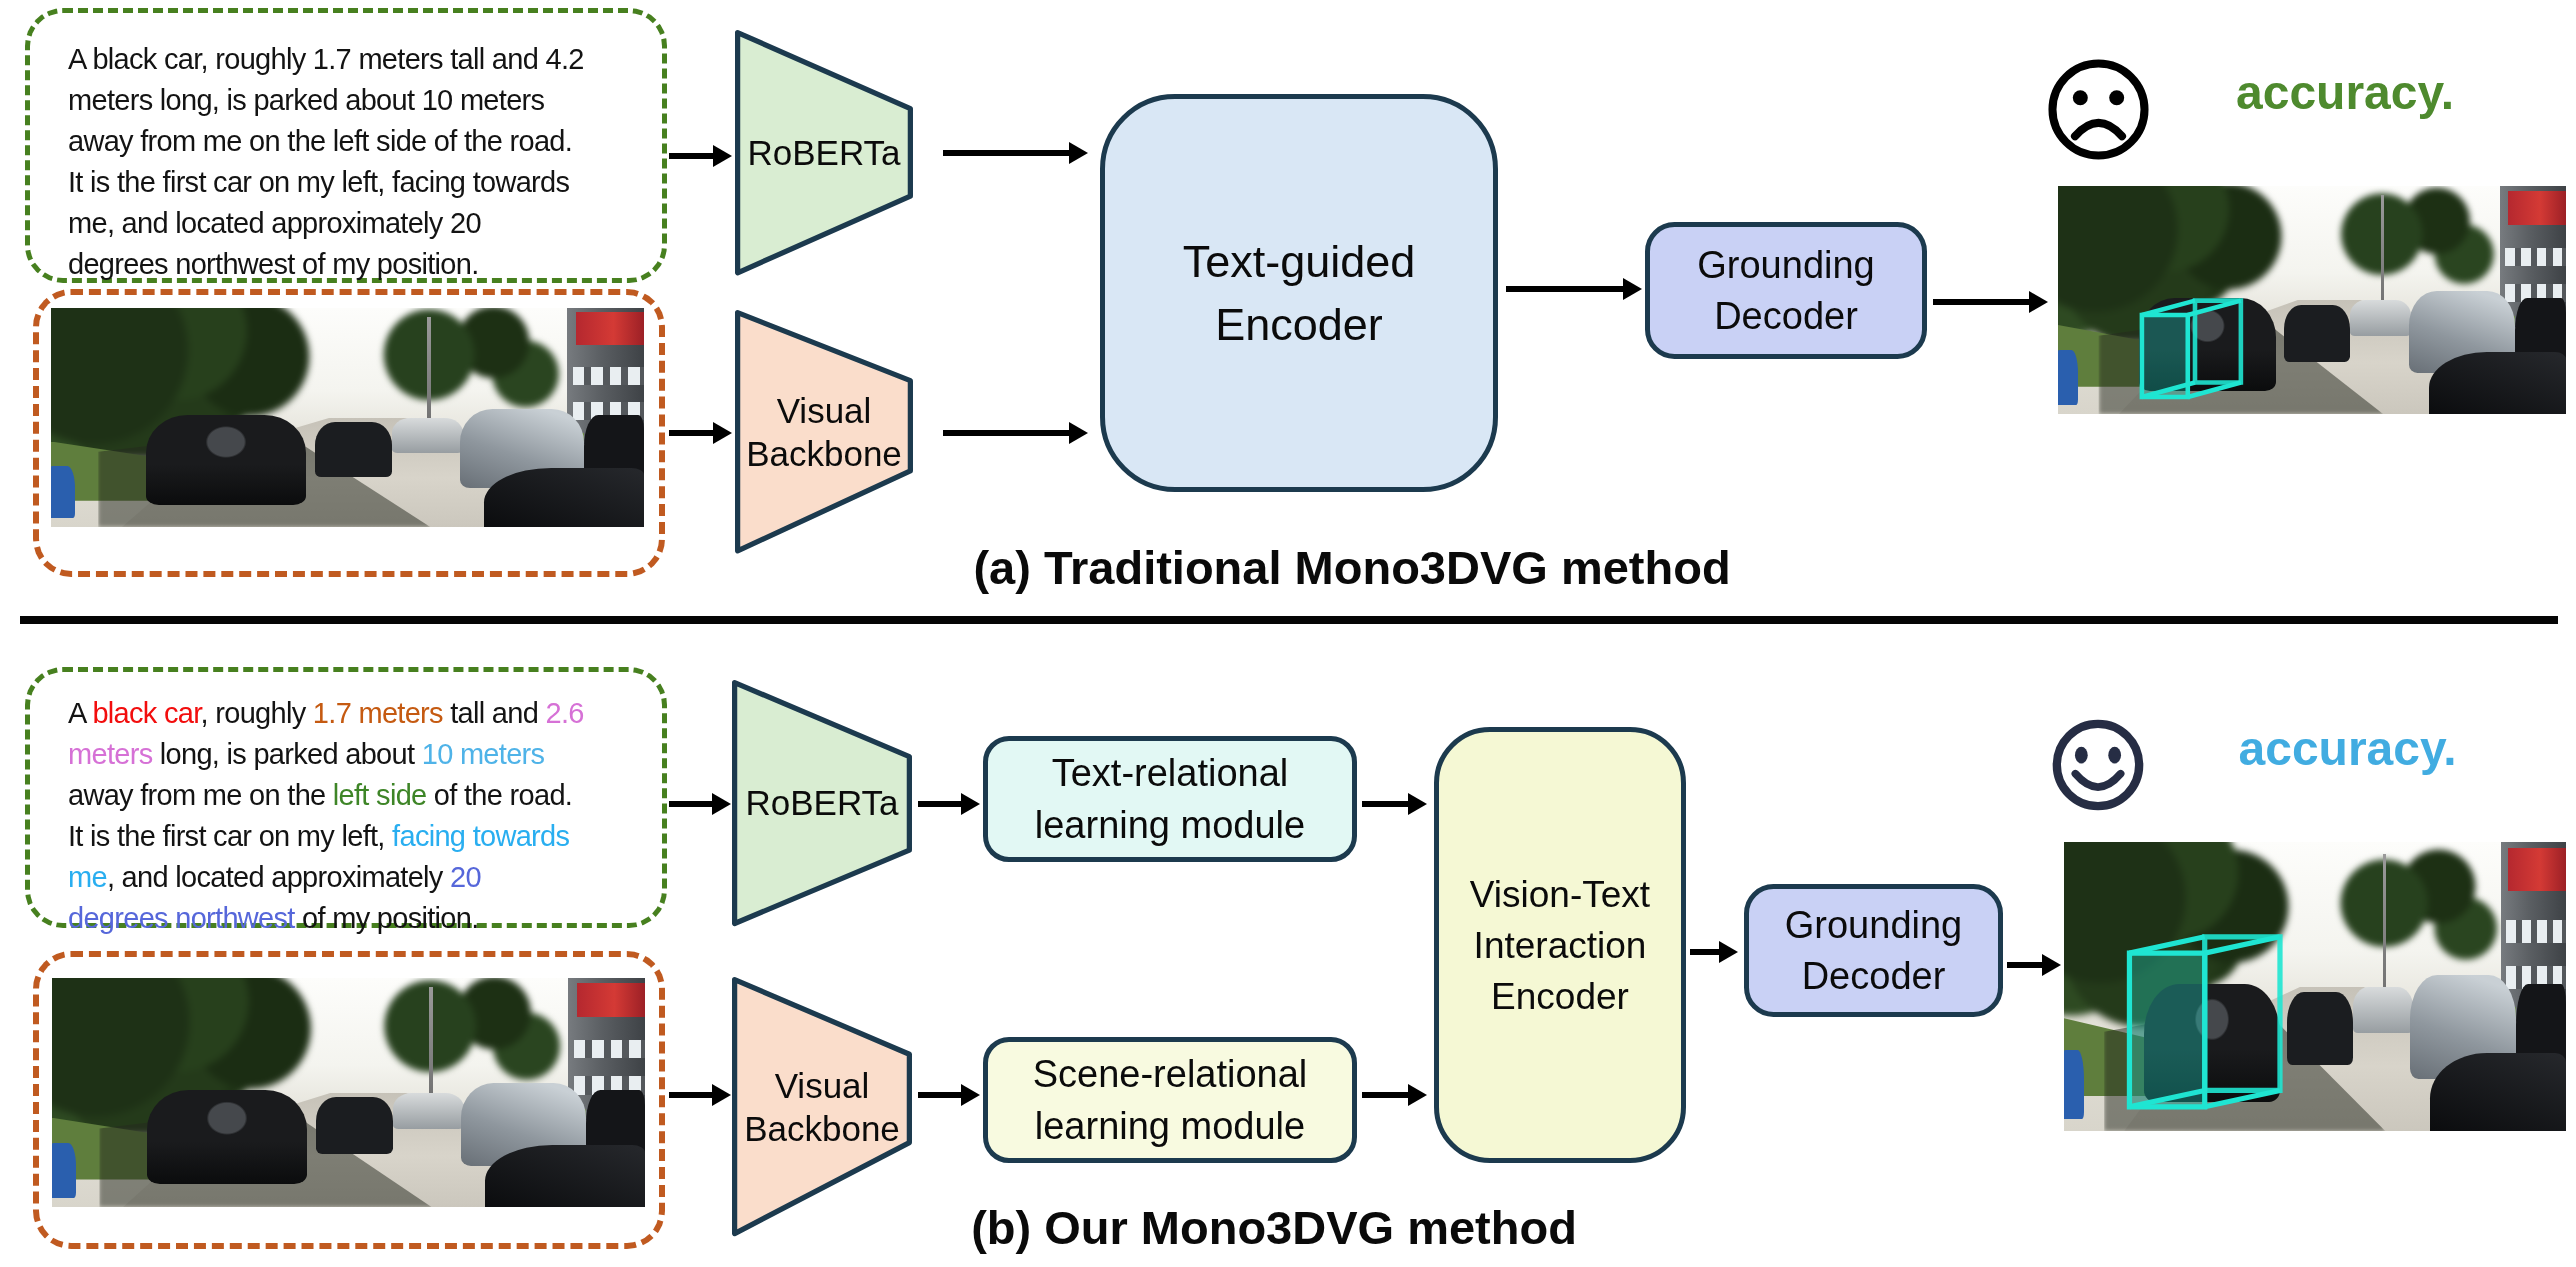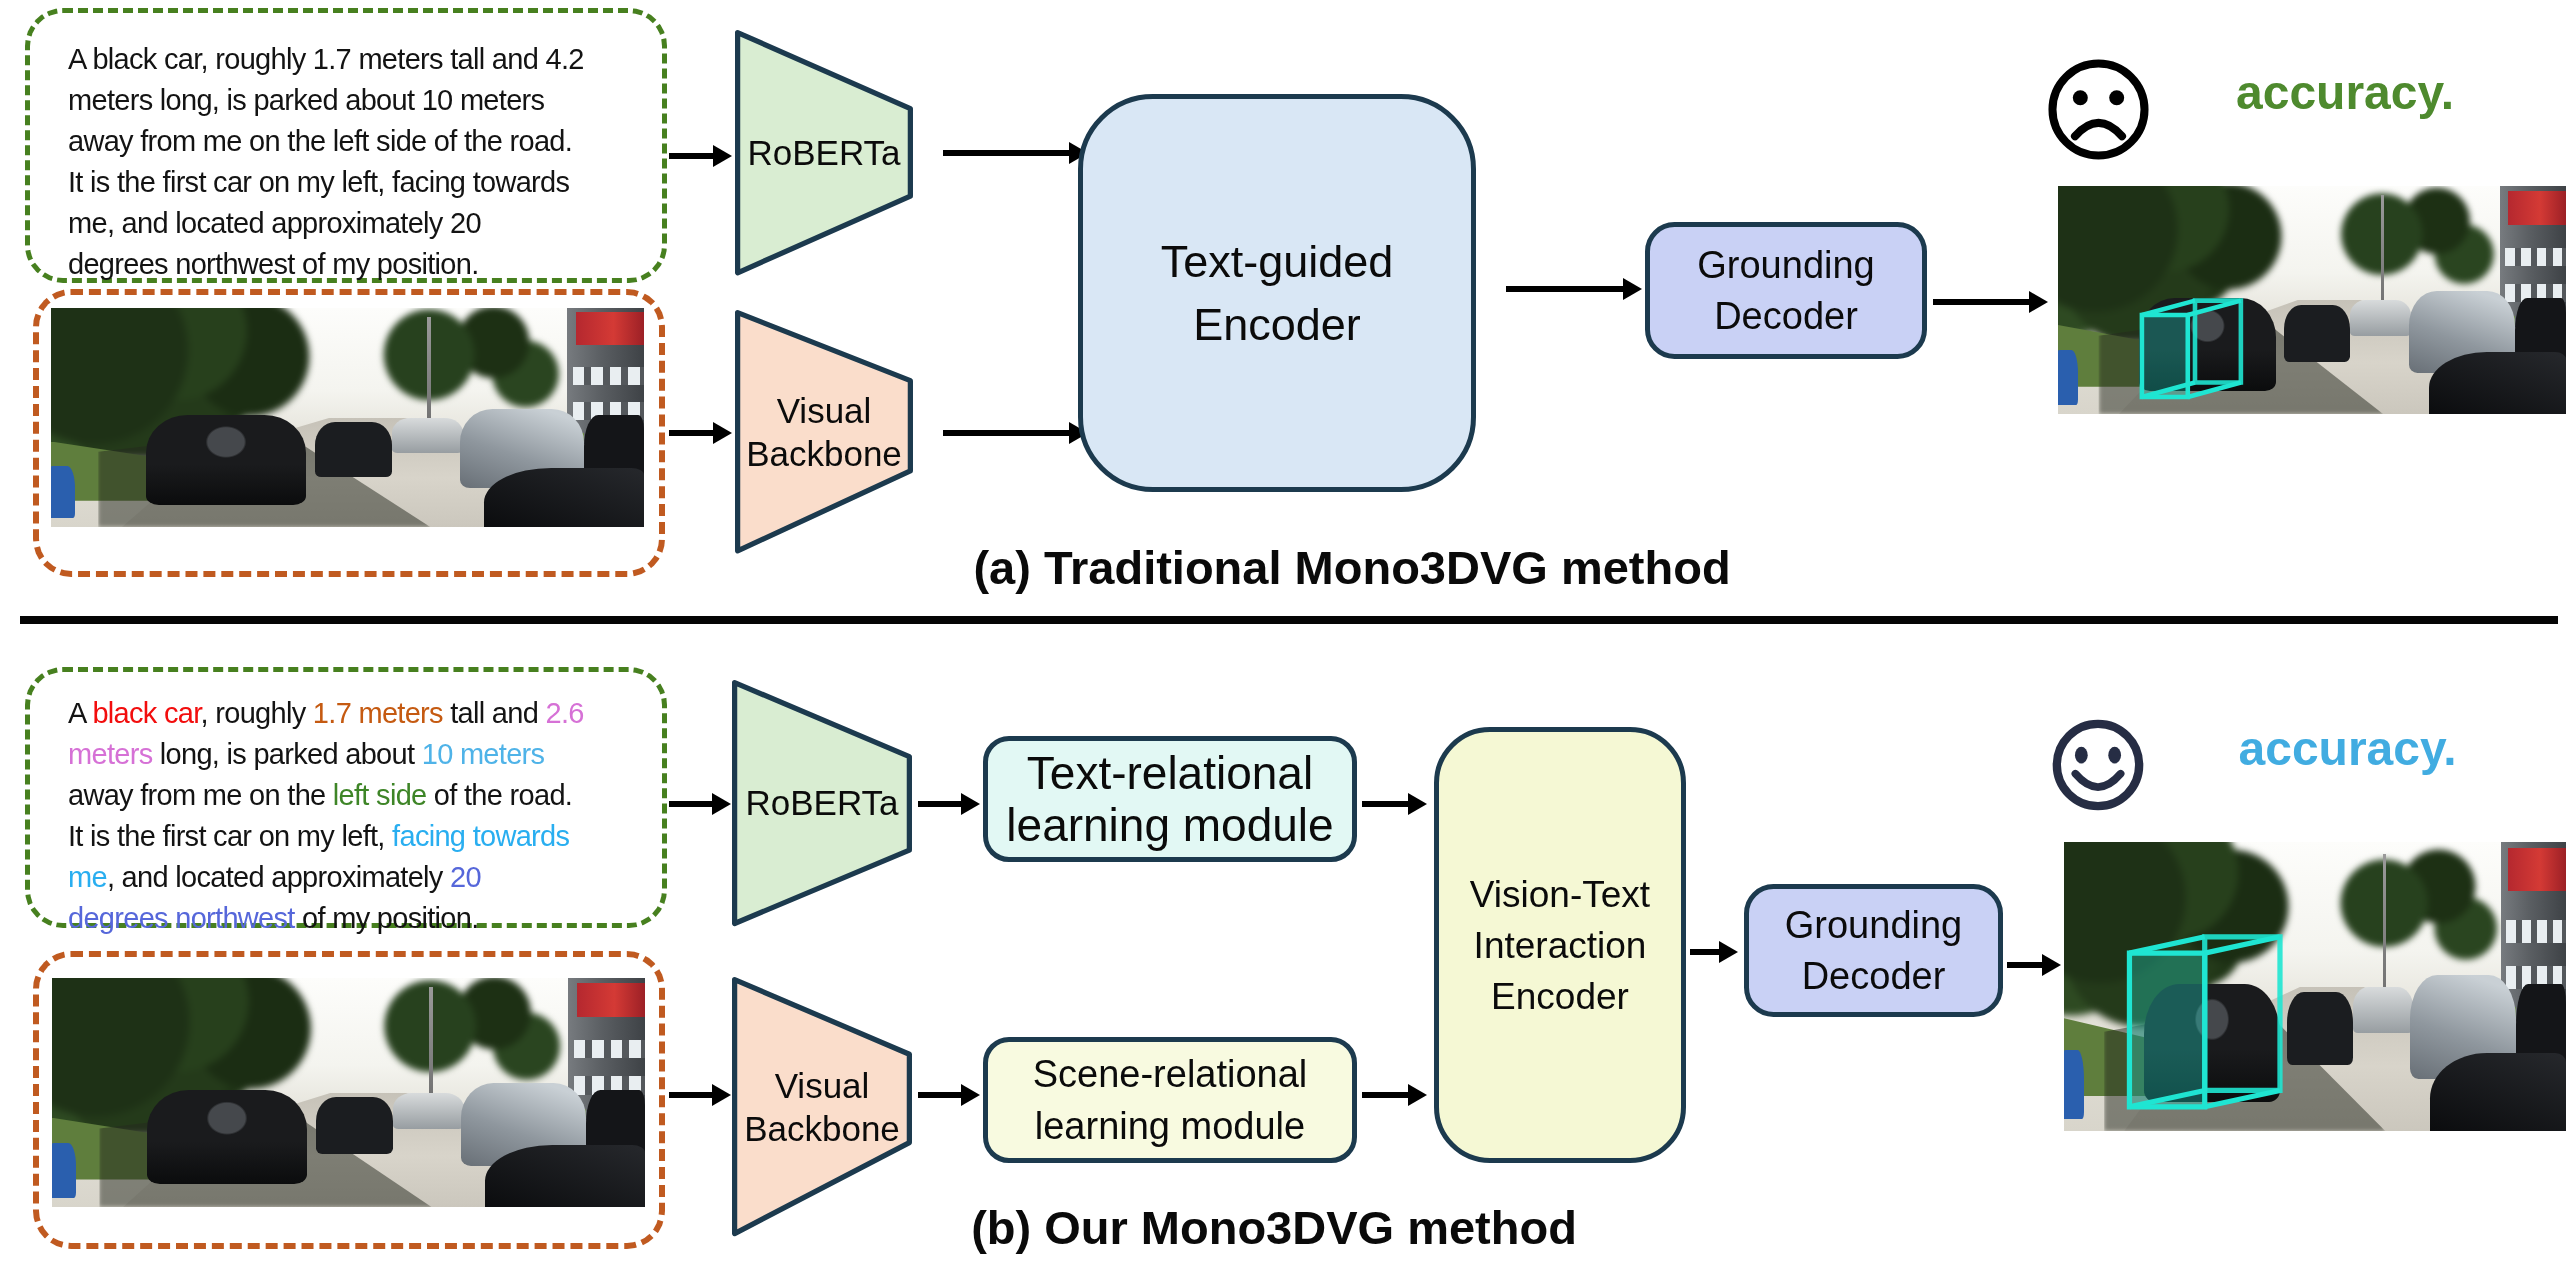--- a/index.html
+++ b/index.html
@@ -162,21 +162,21 @@
 
     <div class="arrow" style="left:943px;top:141px;width:145px;">
         <div class="shaft"></div>
         <div class="head"></div>
       </div>
     <div class="arrow" style="left:943px;top:421px;width:145px;">
         <div class="shaft"></div>
         <div class="head"></div>
       </div>
 
-    <div class="node" style="left: 1078px; top: 94px; width: 398px; height: 398px; border-radius: 75px; font-size: 45px; line-height: 63px; background: rgb(217, 231, 245); border-color: rgb(28, 58, 78);">
+    <div class="node" style="left: 1100px; top: 94px; width: 398px; height: 398px; border-radius: 75px; font-size: 45px; line-height: 63px; background: rgb(217, 231, 245); border-color: rgb(28, 58, 78);">
       <span class="nline">Text-guided</span>
       <span class="nline">Encoder</span>
     </div>
 
     <div class="arrow" style="left:1506px;top:277px;width:136px;">
         <div class="shaft"></div>
         <div class="head"></div>
       </div>
 
     <div class="node" style="left: 1645px; top: 222px; width: 282px; height: 137px; border-radius: 29.5px; font-size: 38px; line-height: 51px; background: rgb(201, 209, 245); border-color: rgb(28, 58, 78);">
@@ -307,21 +307,21 @@
 
     <div class="arrow" style="left:918px;top:792px;width:62px;">
         <div class="shaft"></div>
         <div class="head"></div>
       </div>
     <div class="arrow" style="left:918px;top:1083px;width:62px;">
         <div class="shaft"></div>
         <div class="head"></div>
       </div>
 
-    <div class="node" style="left: 983px; top: 736px; width: 374px; height: 126px; border-radius: 26px; font-size: 46px; line-height: 52px; background: rgb(226, 248, 244); border-color: rgb(28, 58, 78);">
+    <div class="node" style="left: 983px; top: 736px; width: 374px; height: 126px; border-radius: 26px; font-size: 38px; line-height: 52px; background: rgb(226, 248, 244); border-color: rgb(28, 58, 78);">
       <span class="nline">Text-relational</span>
       <span class="nline">learning module</span>
     </div>
 
     <div class="node" style="left: 983px; top: 1037px; width: 374px; height: 126px; border-radius: 26px; font-size: 38px; line-height: 52px; background: rgb(248, 250, 224); border-color: rgb(28, 58, 78);">
       <span class="nline">Scene-relational</span>
       <span class="nline">learning module</span>
     </div>
 
     <div class="arrow" style="left:1362px;top:792px;width:65px;">

